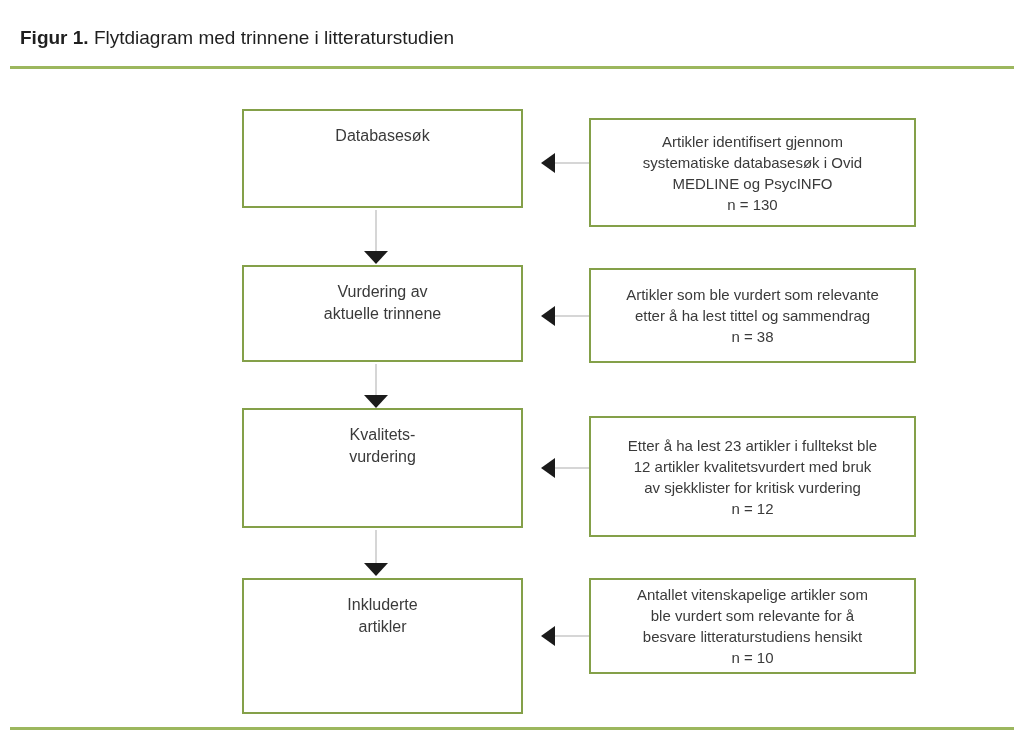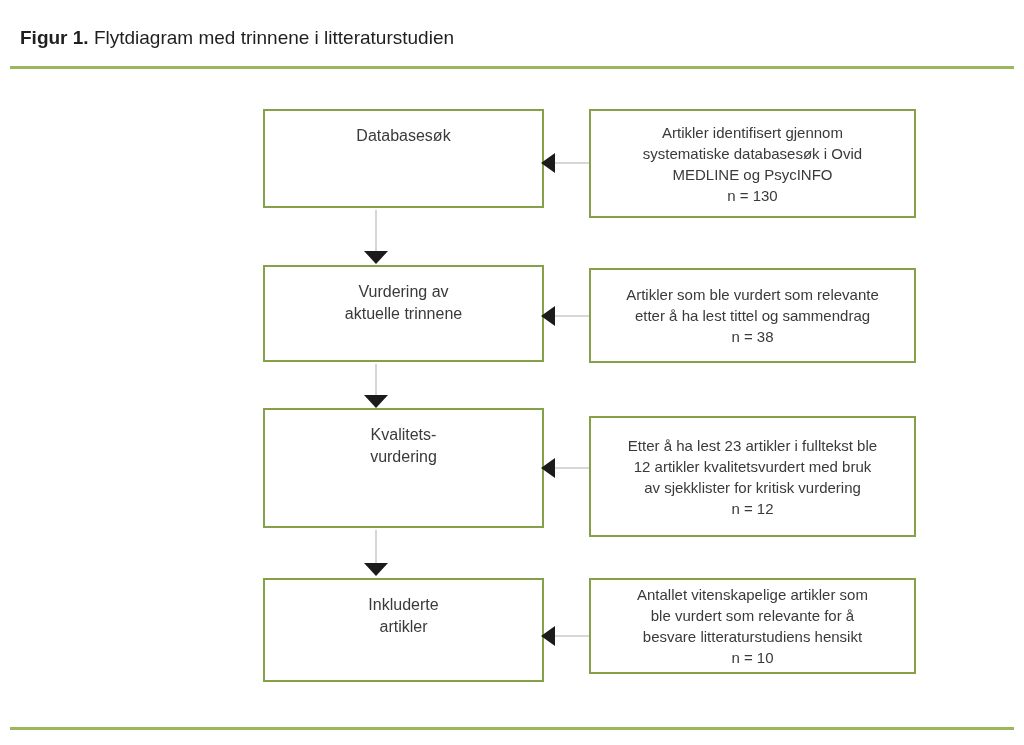--- a/index.html
+++ b/index.html
@@ -46,37 +46,36 @@
     color: var(--text);
     text-align: center;
     white-space: pre-line;
   }
   .stage-box {
     left: 242px;
     width: 281px;
     font-size: 16px;
     line-height: 22px;
     padding-top: 14px;
-    margin-left: 21px;
   }
   .detail-box {
     left: 589px;
     width: 327px;
     font-size: 15px;
     line-height: 21px;
     display: flex;
     align-items: center;
     justify-content: center;
     padding: 0 6px;
   }
   .stage-1 { top: 109px; height: 99px; }
   .stage-2 { top: 265px; height: 97px; }
   .stage-3 { top: 408px; height: 120px; }
-  .stage-4 { top: 578px; height: 104px; }
-  .detail-1 { top: 109px; height: 109px; }
+  .stage-4 { top: 578px; height: 136px; }
+  .detail-1 { top: 118px; height: 109px; }
   .detail-2 { top: 268px; height: 95px; }
   .detail-3 { top: 416px; height: 121px; }
   .detail-4 { top: 578px; height: 96px; }
 
   .h-arrow {
     position: absolute;
     left: 541px;
     width: 48px;
     height: 22px;
     display: flex;

